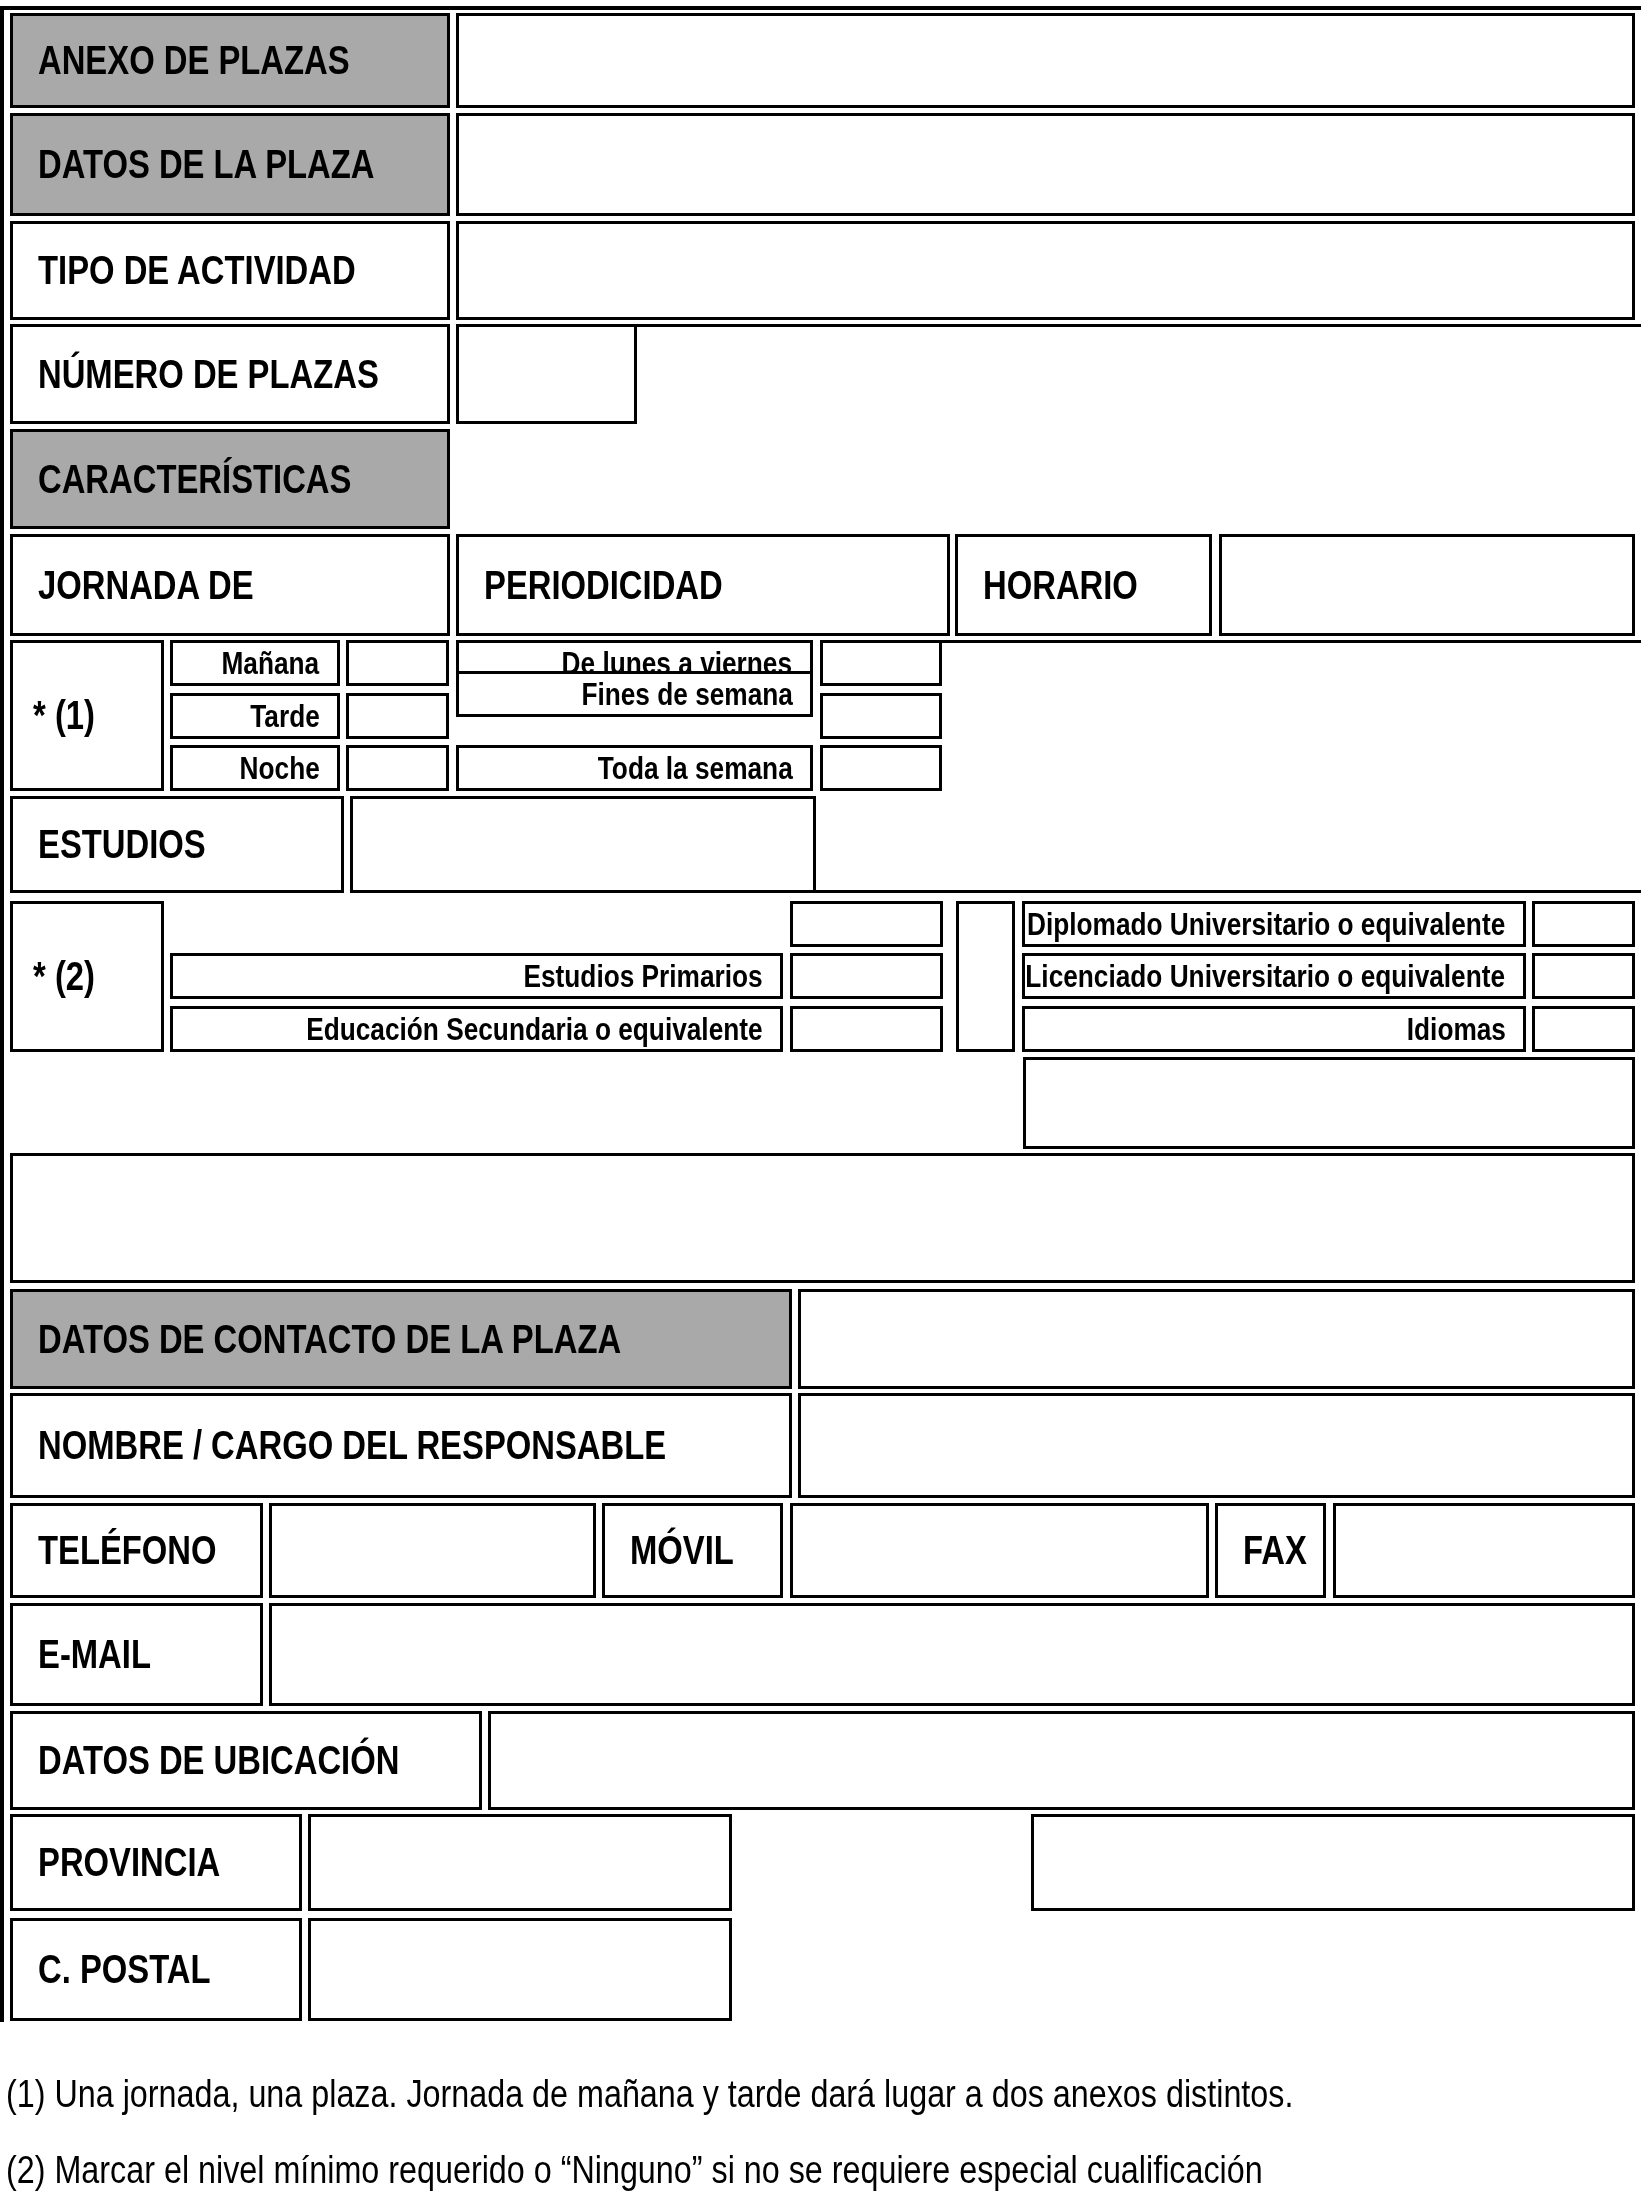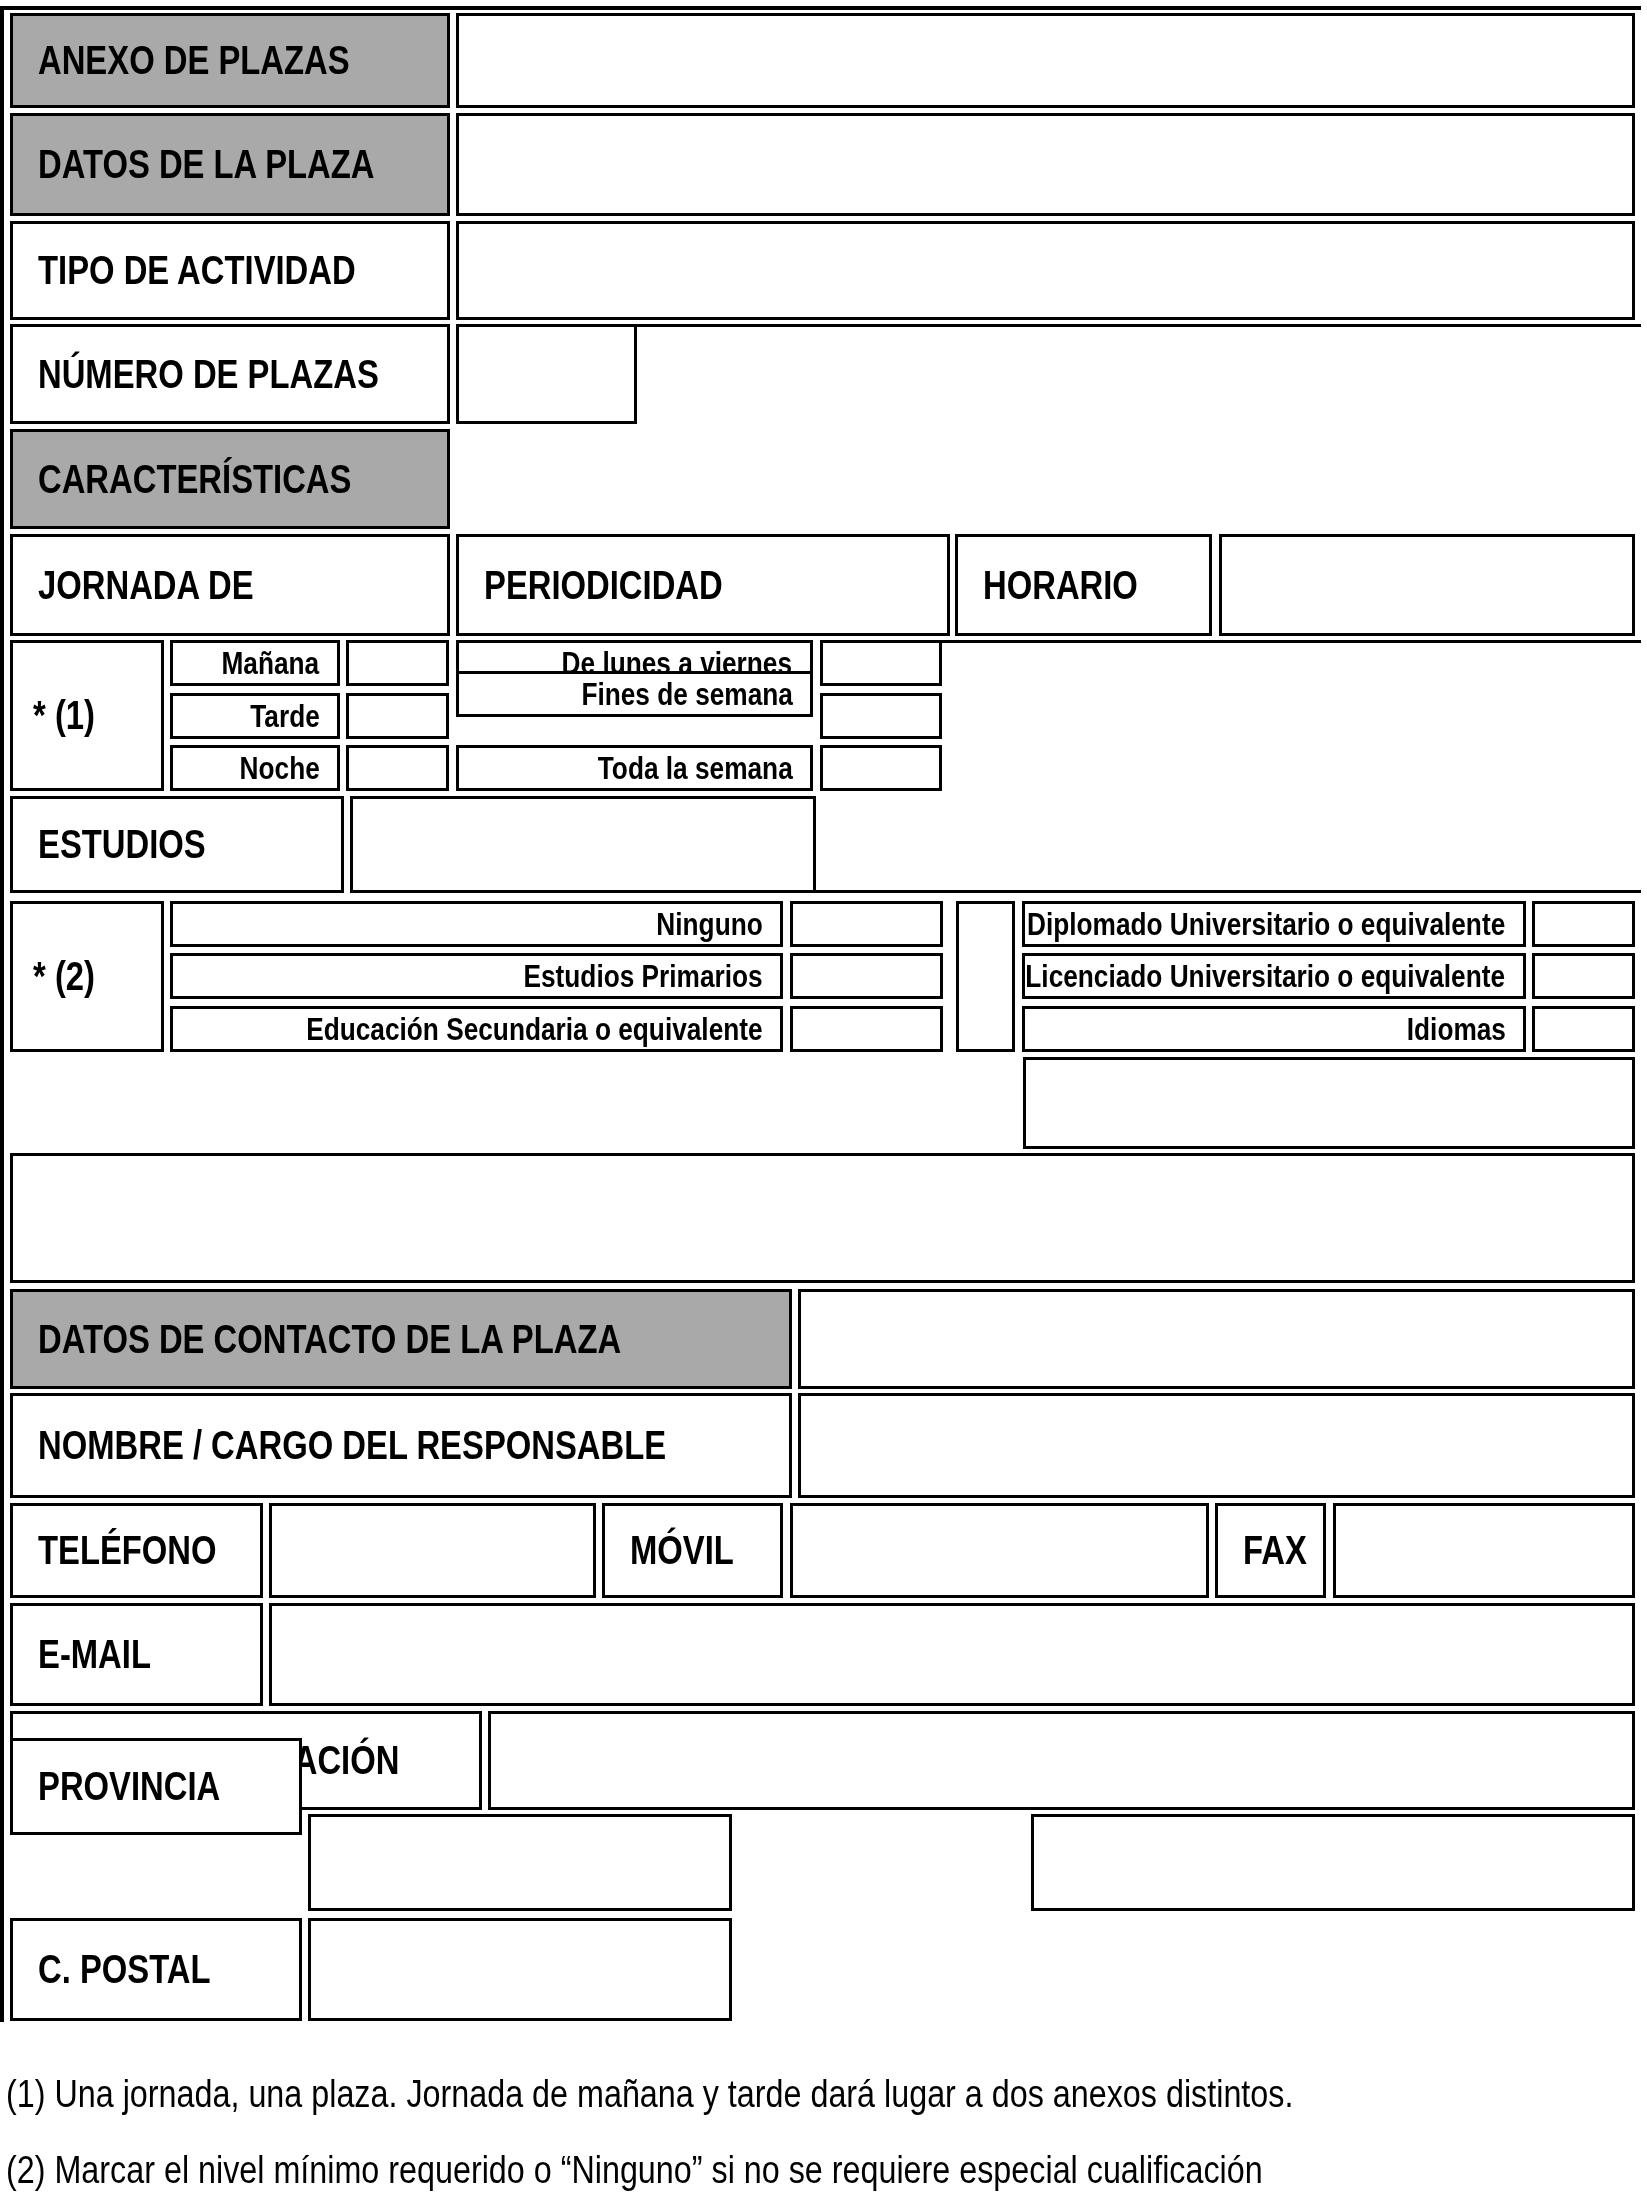--- a/index.html
+++ b/index.html
@@ -134,23 +134,20 @@
 
   <div class="c" style="left:9.5px;top:796px;width:334px;height:97px">
     <span class="t">ESTUDIOS</span>
   </div>
   <div class="c f" style="left:350px;top:796px;width:466px;height:97px"></div>
 
   <div class="c ref" style="left:9.5px;top:901px;width:154px;height:151px">
     <span class="t">* (2)</span>
   </div>
 
-  <div class="c r opt" style="left:170px;top:901px;width:613px;height:46px">
-    <span class="t">Ninguno</span>
-  </div>
   <div class="c f" style="left:790px;top:901px;width:153px;height:46px"></div>
   <div class="c r opt" style="left:170px;top:953px;width:613px;height:46px">
     <span class="t">Estudios Primarios</span>
   </div>
   <div class="c f" style="left:790px;top:953px;width:153px;height:46px"></div>
   <div class="c r opt" style="left:170px;top:1006px;width:613px;height:46px">
     <span class="t">Educación Secundaria o equivalente</span>
   </div>
   <div class="c f" style="left:790px;top:1006px;width:153px;height:46px"></div>
 
@@ -198,21 +195,21 @@
   <div class="c" style="left:9.5px;top:1603px;width:253px;height:103px">
     <span class="t">E-MAIL</span>
   </div>
   <div class="c f" style="left:269px;top:1603px;width:1366px;height:103px"></div>
 
   <div class="c" style="left:9.5px;top:1711px;width:472px;height:99px">
     <span class="t">DATOS DE UBICACIÓN</span>
   </div>
   <div class="c f" style="left:488px;top:1711px;width:1147px;height:99px"></div>
 
-  <div class="c" style="left:9.5px;top:1738px;width:292px;height:97px">
+  <div class="c" style="left:9.5px;top:1814px;width:292px;height:97px">
     <span class="t">PROVINCIA</span>
   </div>
   <div class="c f" style="left:308px;top:1814px;width:424px;height:97px"></div>
   <div class="c f" style="left:1031px;top:1814px;width:604px;height:97px"></div>
 
   <div class="c" style="left:9.5px;top:1918px;width:292px;height:103px">
     <span class="t">C. POSTAL</span>
   </div>
   <div class="c f" style="left:308px;top:1918px;width:424px;height:103px"></div>
 

